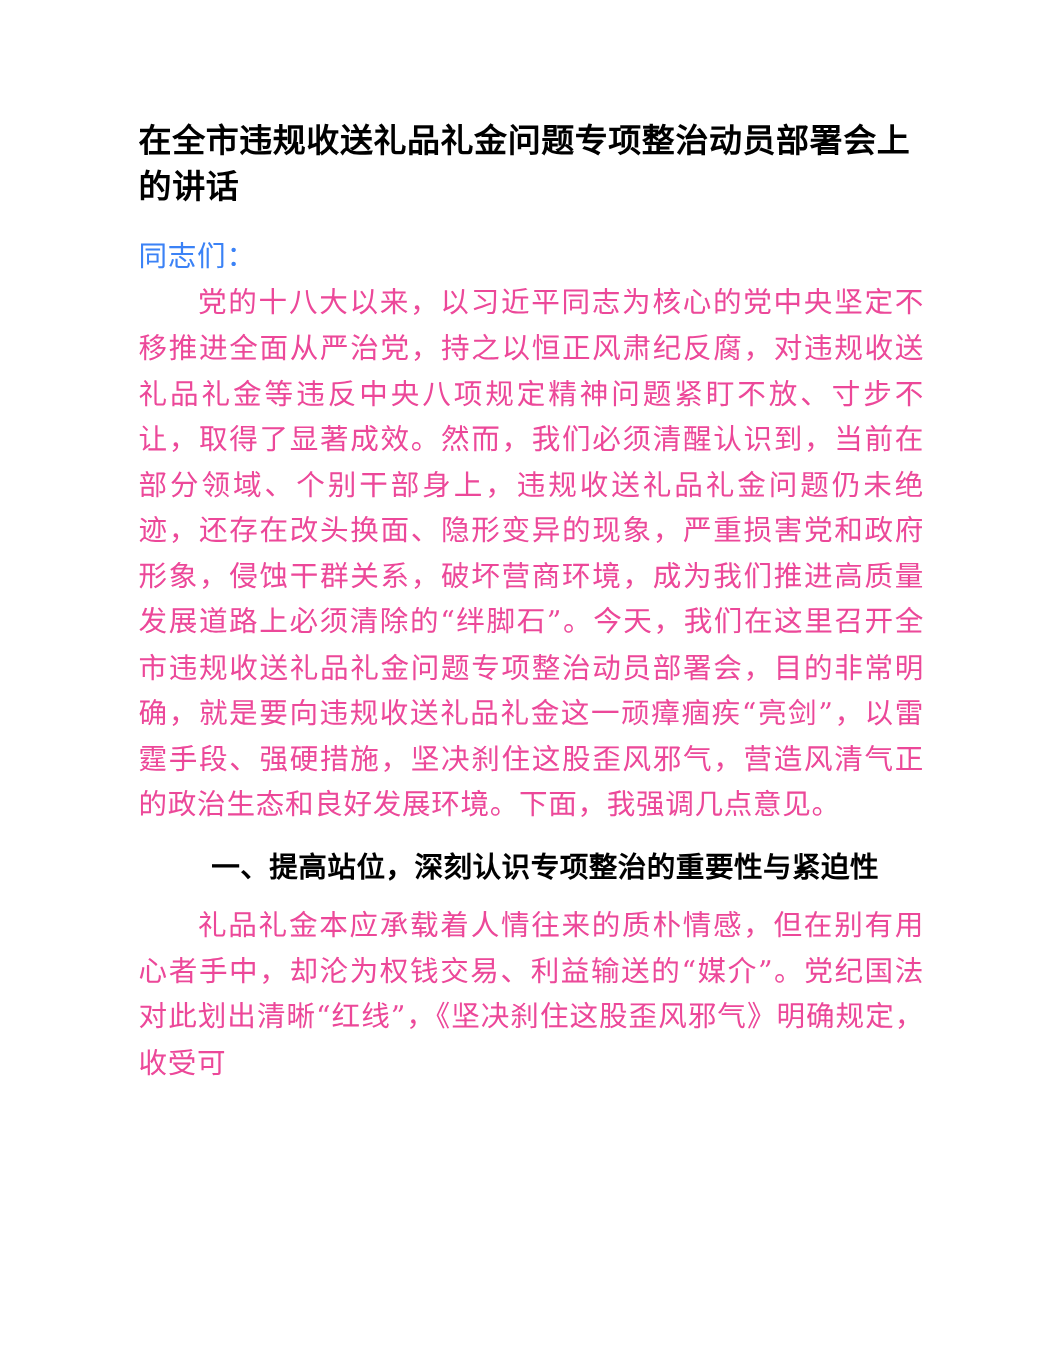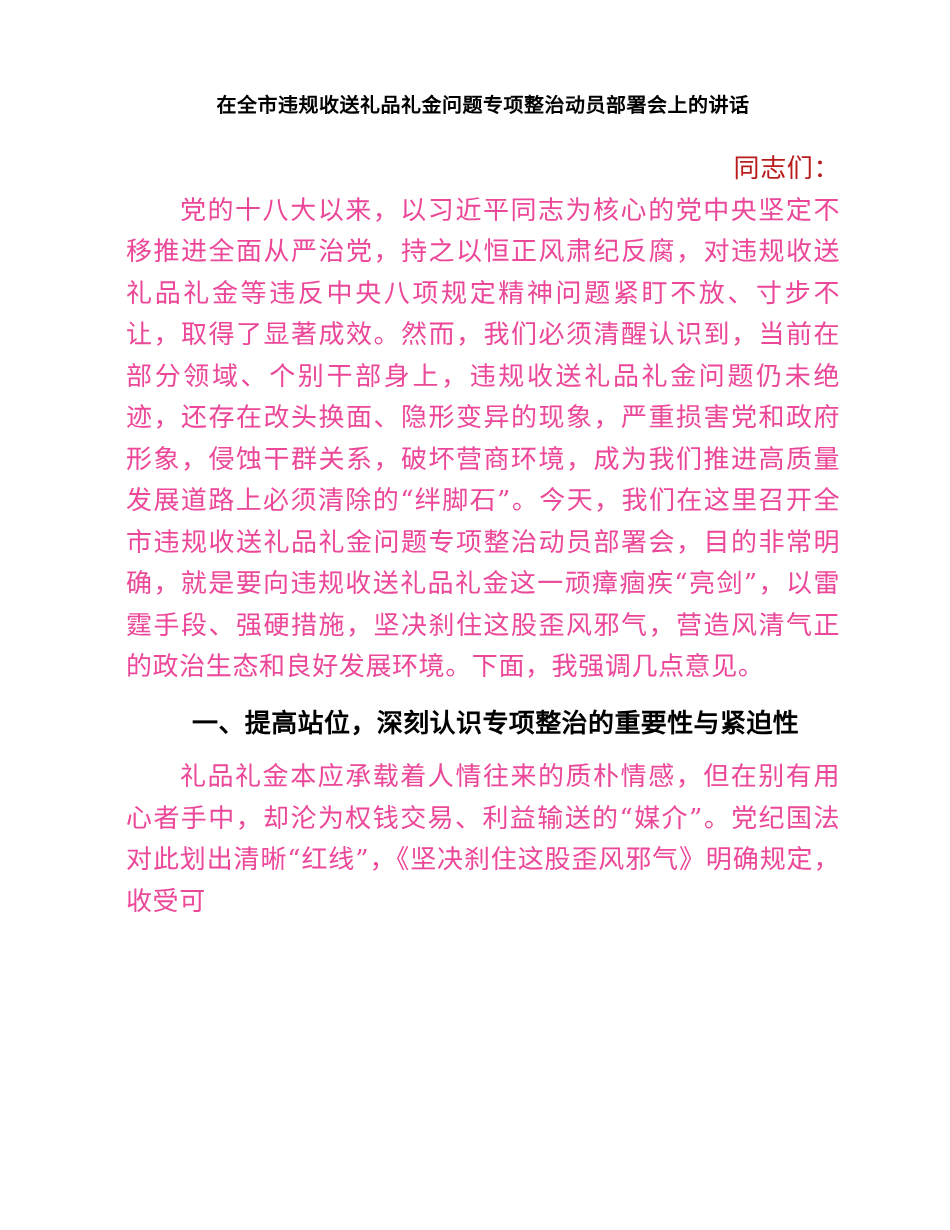--- a/index.html
+++ b/index.html
@@ -18,36 +18,35 @@
   }
   .doc-body {
     position: absolute;
     left: 126px;
     top: 0;
     width: 714px;
   }
   .doc-title {
     font-family: "DejaVu Serif", "Liberation Serif", serif;
     font-weight: bold;
-    font-size: 20px;
+    font-size: 30px;
     line-height: 42px;
     color: #000000;
-    text-align: center;
     letter-spacing: 0.5px;
     margin: 0;
-    padding-top: 84px;
+    padding-top: 108px;
   }
   .salutation {
     font-family: "DejaVu Serif", "Liberation Serif", serif;
     font-size: 26px;
     line-height: 41.5px;
-    color: #b91c1c;
+    color: #3b82f6;
     margin: 0;
     padding-top: 22px;
-    text-align: right;
+    text-align: left;
     letter-spacing: 0.6px;
   }
   .para {
     font-family: "DejaVu Serif", "Liberation Serif", serif;
     font-size: 26px;
     line-height: 41.5px;
     color: #ec4899;
     margin: 0;
     text-align: justify;
     text-align-last: left;

